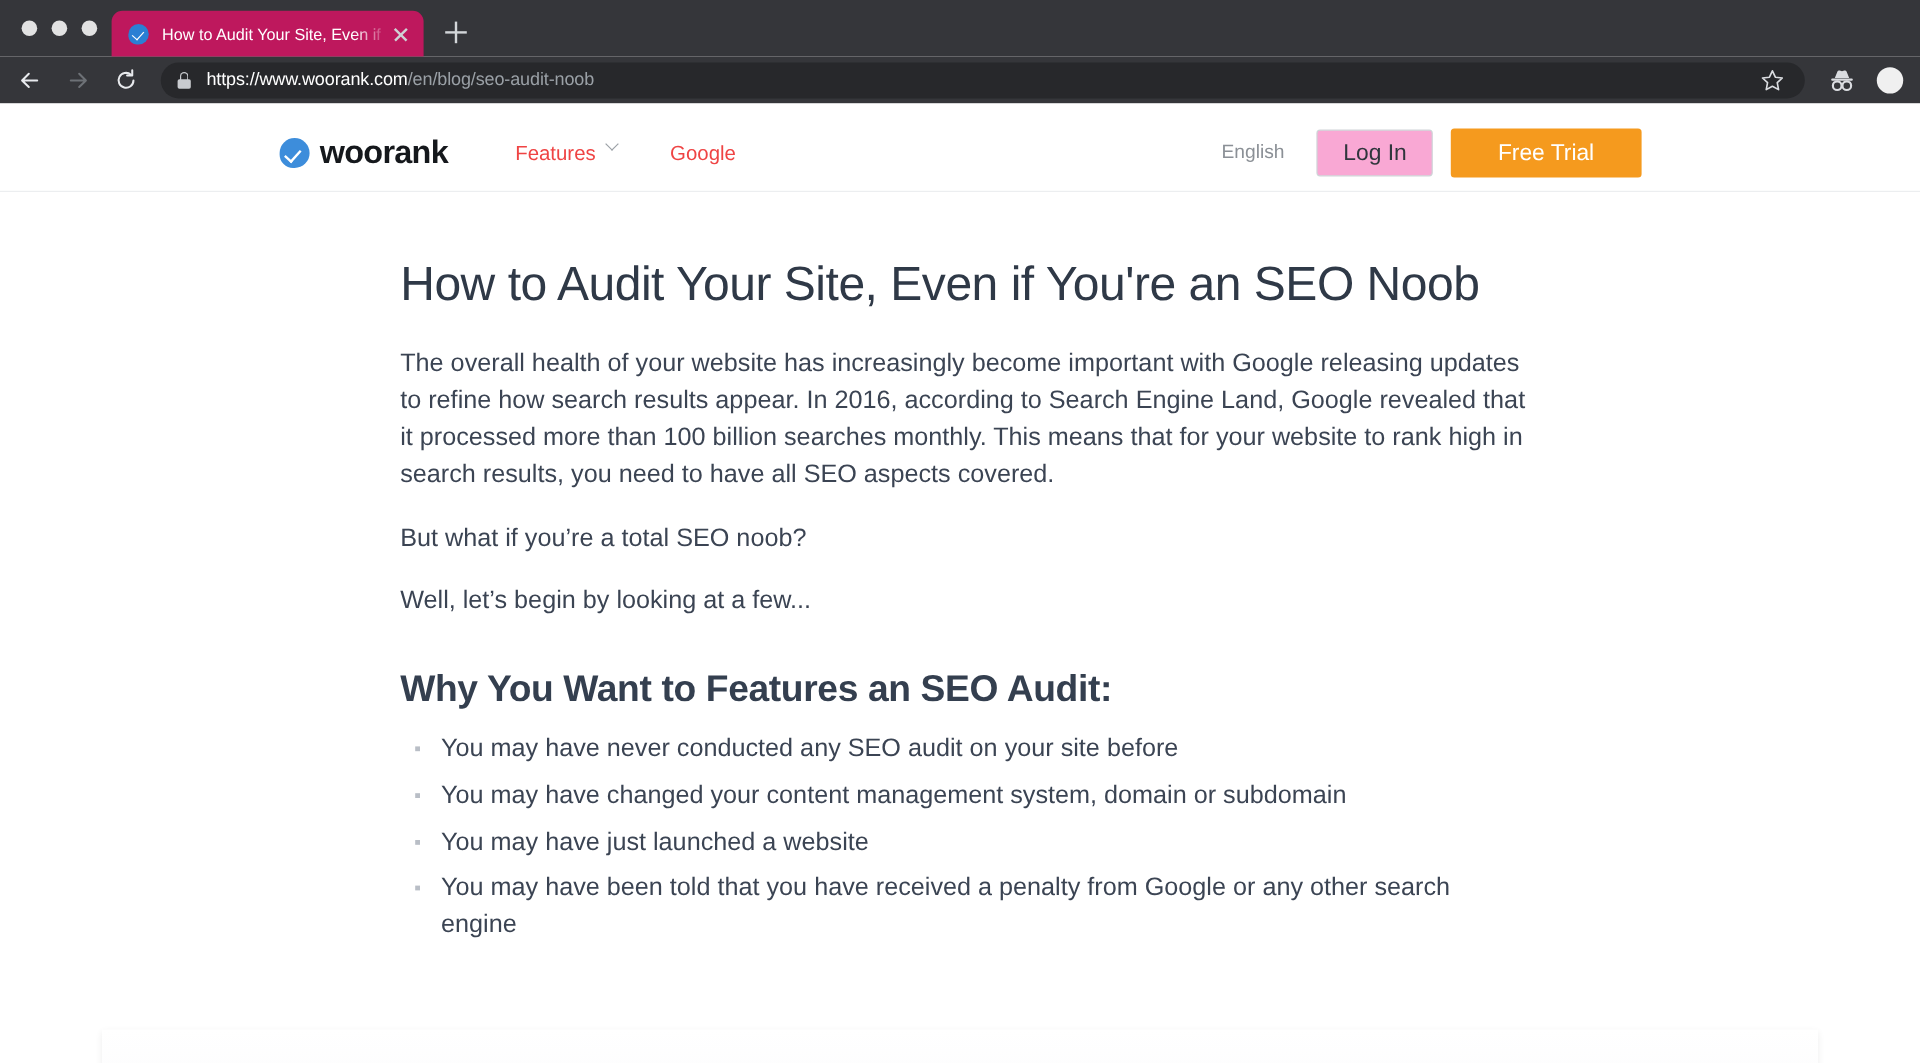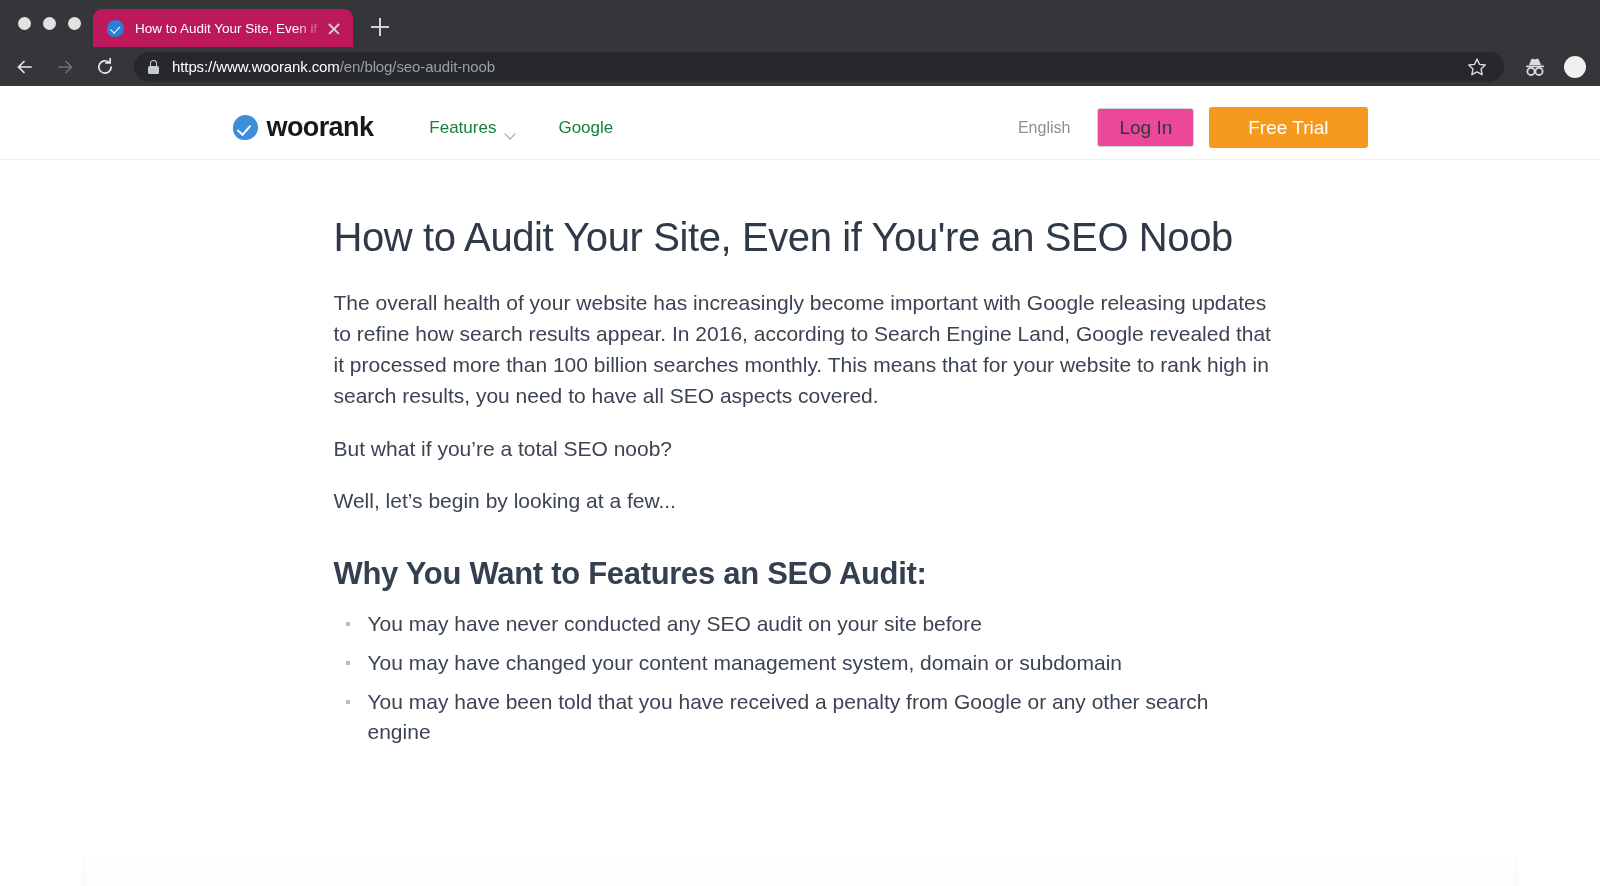--- a/index.html
+++ b/index.html
@@ -197,42 +197,42 @@
   }
   .brand-text {
     font-size: 27px;
     font-weight: bold;
     color: #15181c;
     letter-spacing: -0.6px;
   }
 
   .main-nav { display: flex; align-items: center; gap: 42px; margin-left: 56px; }
   .nav-item {
-    display: flex; align-items: flex-end; gap: 9px;
-    font-size: 17px; color: #15803d;
+    display: flex; align-items: flex-start; gap: 9px;
+    font-size: 17px; color: #ef4444;
   }
   .chev {
     width: 11px; height: 6px;
     position: relative; display: inline-block;
   }
   .chev::after {
     content: "";
     position: absolute; left: 0.5px; top: -2px;
     width: 7px; height: 7px;
     border: solid #9ba0a6;
     border-width: 0 1.7px 1.7px 0;
     transform: rotate(45deg);
   }
 
   .header-right { margin-left: auto; display: flex; align-items: center; gap: 0; }
   .lang-label { font-size: 16px; color: #8b9096; margin-right: 27px; }
   .btn-login {
     font-size: 19px;
     color: #30363d;
-    background: #ec4899;
+    background: #f9a8d4;
     border: 1px solid #cfd3d7;
     border-radius: 3px;
     padding: 7px 21px;
     line-height: 1.25;
   }
   .btn-trial {
     font-size: 19px;
     color: #ffffff;
     background: #f59a1e;
     border: none;
@@ -407,20 +407,21 @@
 
         <p class="body-text">The overall health of your website has increasingly become important with Google releasing updates to refine how search results appear. In 2016, according to Search Engine Land, Google revealed that it processed more than 100 billion searches monthly. This means that for your website to rank high in search results, you need to have all SEO aspects covered.</p>
         <p class="body-text tight">But what if you’re a total SEO noob?</p>
         <p class="body-text tight">Well, let’s begin by looking at a few...</p>
 
         <h2 class="section-title">Why You Want to Features an SEO Audit:</h2>
 
         <ul class="reasons">
           <li>You may have never conducted any SEO audit on your site before</li>
           <li>You may have changed your content management system, domain or subdomain</li>
+          <li>You may have just launched a website</li>
           <li>You may have been told that you have received a penalty from Google or any other search engine</li>
         </ul>
 
       </div>
     </article>
 
   </div>
 </div>
 
 </body></html>

